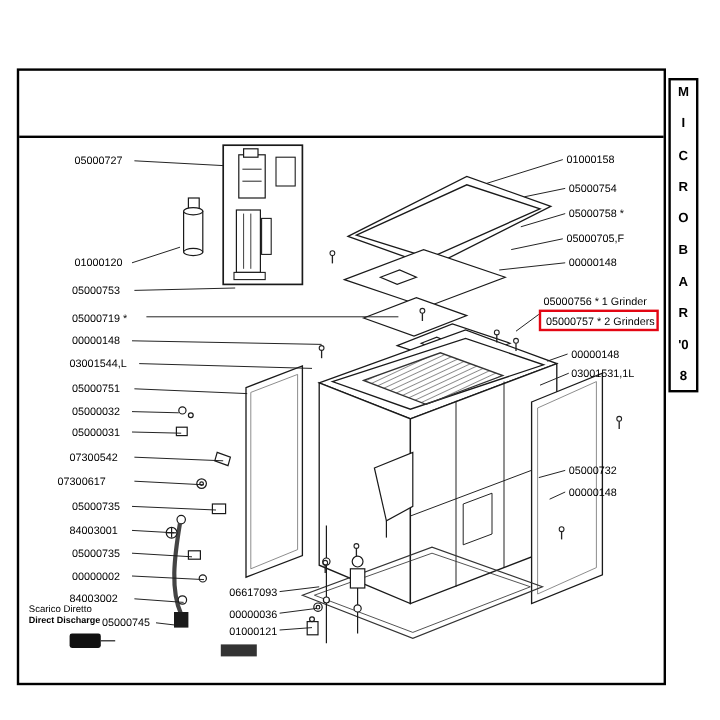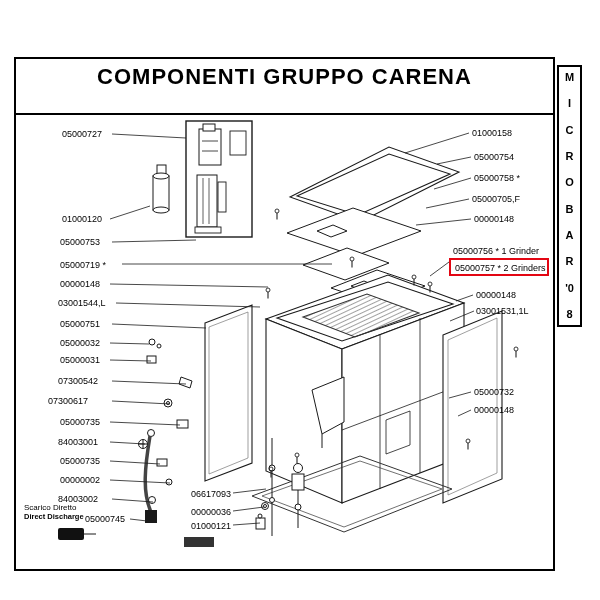--- a/index.html
+++ b/index.html
@@ -26,21 +26,20 @@
   .highlight-box{position:absolute;left:449px;top:258px;width:100px;height:18px;
                  border:2px solid var(--highlight,#e30613);box-sizing:border-box}
 
   svg.diagram{position:absolute;left:0;top:0}
 </style>
 </head>
 <body>
 
 <div class="frame">
   <div class="header">
-    <div class="title-it">COMPONENTI GRUPPO CARENA</div>
   </div>
 </div>
 
 <div class="side-strip">
   <span>M</span>
   <span>I</span>
   <span>C</span>
   <span>R</span>
   <span>O</span>
   <span>B</span>

